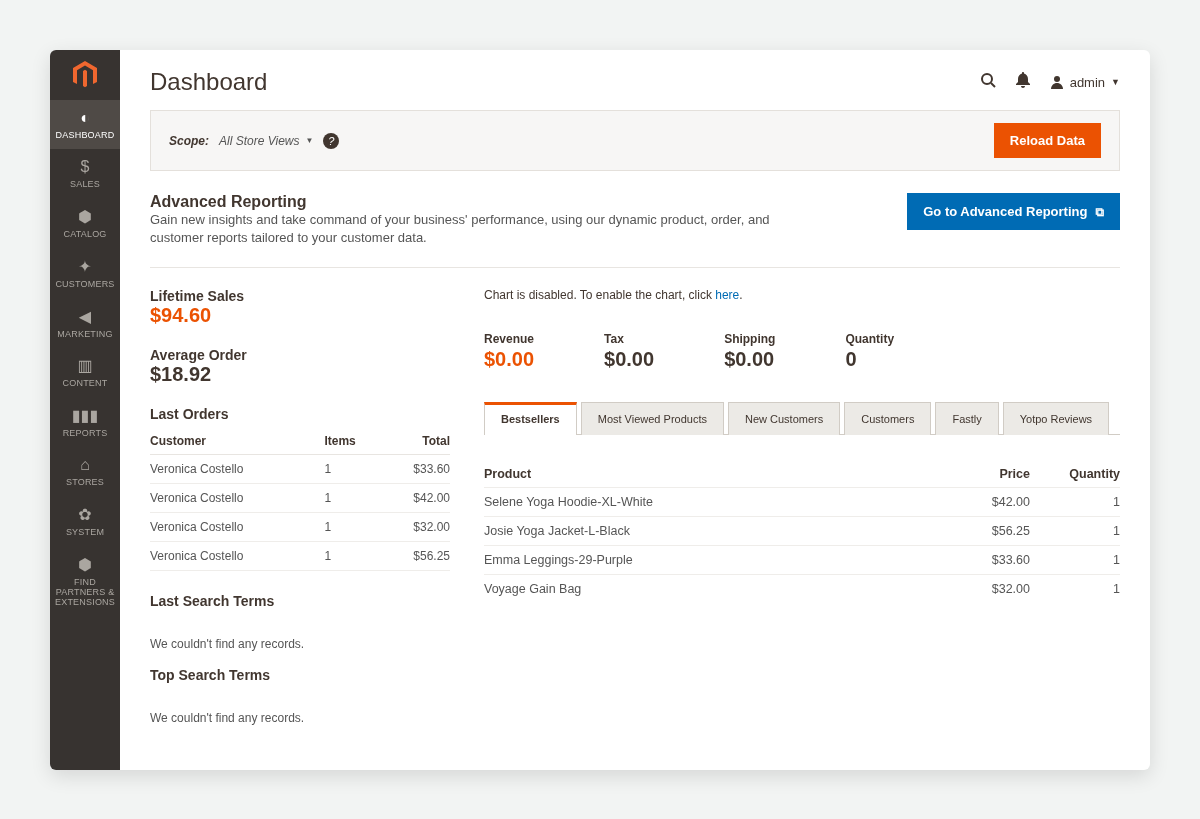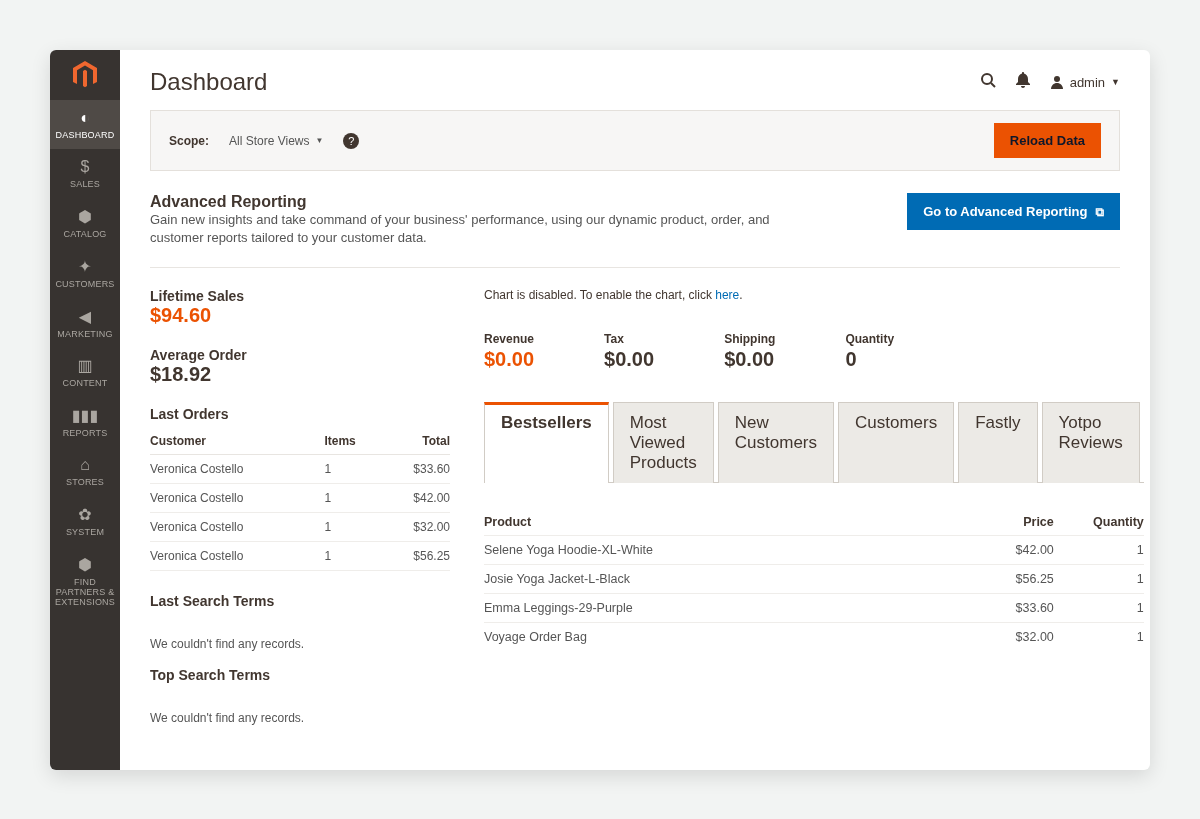--- a/index.html
+++ b/index.html
@@ -67,32 +67,32 @@
   
   .scope-bar {
     background: #f7f6f5;
     border: 1px solid #e4e0db;
     display: flex;
     align-items: center;
     justify-content: space-between;
     padding: 12px 18px;
     margin-bottom: 22px;
   }
-  .scope-left { display: flex; align-items: center; gap: 20px; font-size: 12px; }
+  .scope-left { display: flex; align-items: center; gap: 10px; font-size: 12px; font-style: italic; }
   .scope-left .lbl { font-weight: 600; color: #41362f; }
   .scope-select { display: flex; align-items: center; gap: 6px; color: #555; cursor: pointer; }
   .scope-select .caret { font-size: 8px; }
   .help-dot {
     width: 16px; height: 16px; border-radius: 50%;
     background: #41362f; color: #fff; font-size: 11px;
     display: flex; align-items: center; justify-content: center;
     cursor: pointer;
   }
   .btn-primary {
-    background: #eb5202; color: #0f172a; border: none;
+    background: #eb5202; color: #ffffff; border: none;
     font-size: 13px; padding: 10px 16px; cursor: pointer;
     font-weight: 600;
   }
   
   .adv-block {
     display: flex; justify-content: space-between; align-items: flex-start;
     border-bottom: 1px solid #e8e5e1;
     padding-bottom: 20px; margin-bottom: 20px;
   }
   .adv-text h2 { font-size: 16px; font-weight: 600; color: #41362f; margin-bottom: 0; }
@@ -121,21 +121,21 @@
   
   .chart-note { font-size: 12px; color: #41362f; margin-bottom: 14px; }
   .chart-note a { color: #006bb4; text-decoration: none; }
   .metrics { display: flex; gap: 70px; margin-bottom: 30px; margin-top: 30px; }
   .metric .m-label { font-size: 12px; font-weight: 700; color: #41362f; margin-bottom: 2px; }
   .metric .m-value { font-size: 20px; font-weight: 700; color: #41362f; }
   .metric.highlight .m-value { color: #eb5202; }
   
   .tabs-row { display: flex; border-bottom: 1px solid #d1ccc5; }
   .tab {
-    font-size: 17px; color: #41362f; padding: 10px 16px;
+    font-size: 11px; color: #41362f; padding: 10px 16px;
     background: #eceae6; border: 1px solid #d1ccc5; border-bottom: none;
     margin-right: 4px; cursor: pointer; position: relative; top: 1px;
   }
   .tab.active {
     background: #fff; border-top: 3px solid #eb5202;
     font-weight: 600; padding-top: 8px;
   }
   .tab-panel { padding-top: 26px; }
   table.products { width: 100%; border-collapse: collapse; font-size: 12.5px; }
   table.products th { text-align: left; font-weight: 700; color: #41362f; padding: 6px 0; }
@@ -349,21 +349,21 @@
                 <td>Josie Yoga Jacket-L-Black</td>
                 <td class="num">$56.25</td>
                 <td class="num">1</td>
               </tr>
               <tr>
                 <td>Emma Leggings-29-Purple</td>
                 <td class="num">$33.60</td>
                 <td class="num">1</td>
               </tr>
               <tr>
-                <td>Voyage Order Bag</td>
+                <td>Voyage Gain Bag</td>
                 <td class="num">$32.00</td>
                 <td class="num">1</td>
               </tr>
             </tbody>
           </table>
         </div>
       </div>
     </div>
   </main>
 </div>

